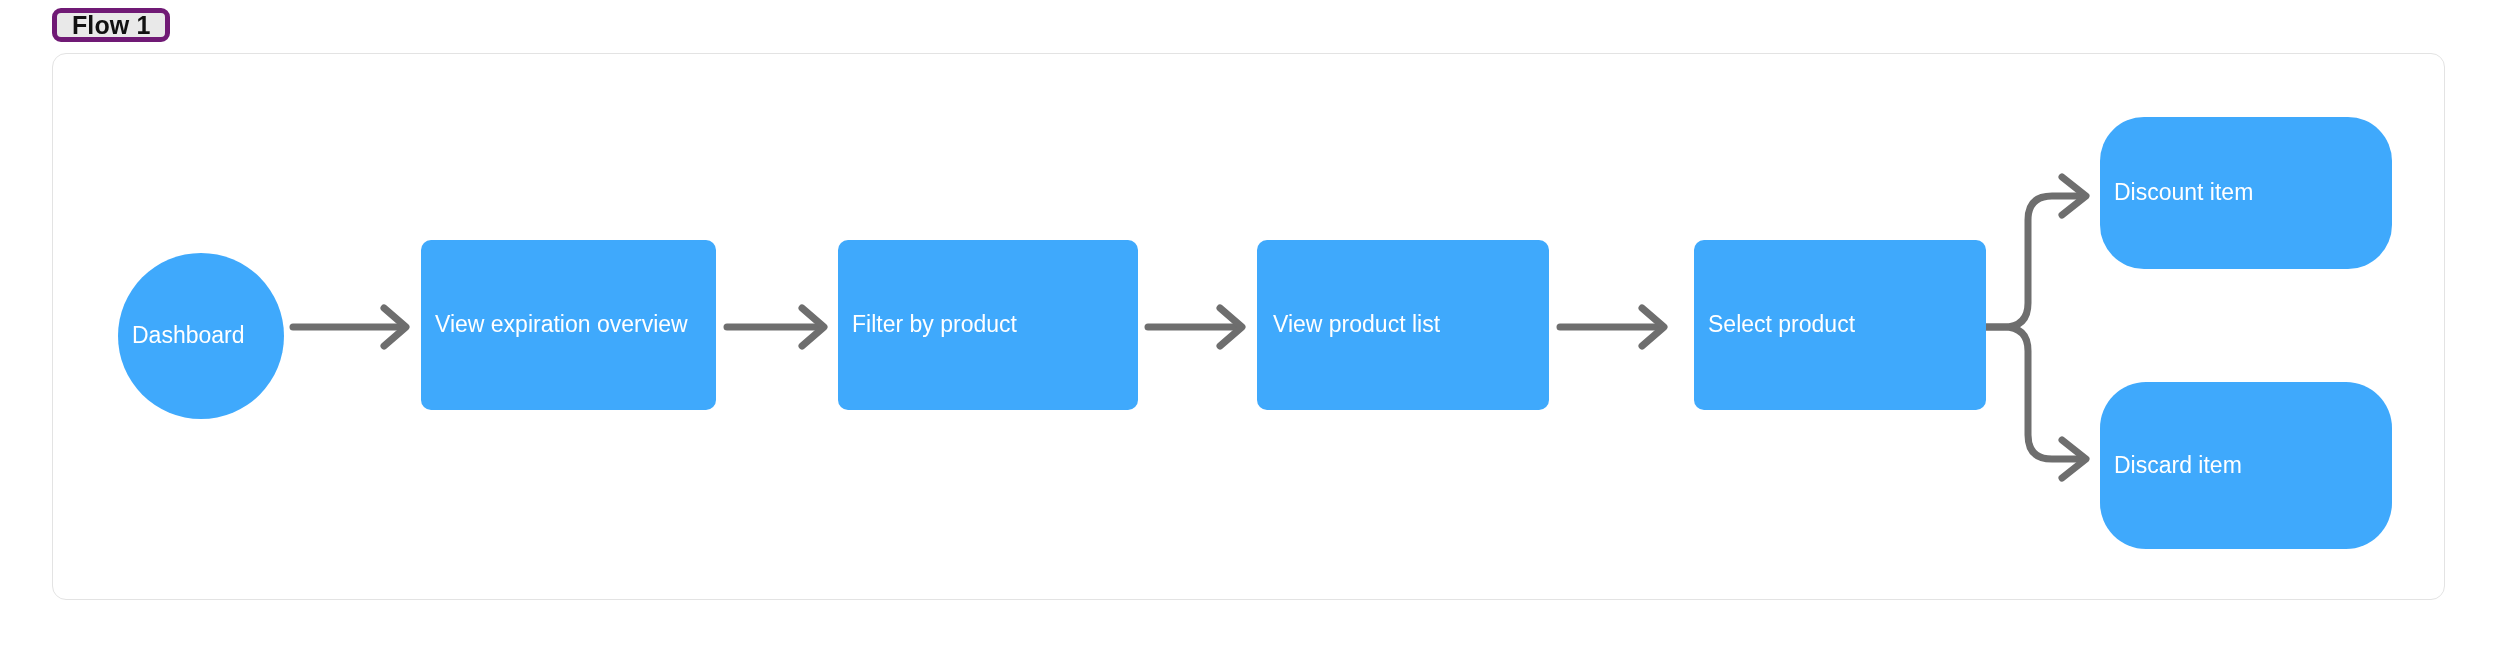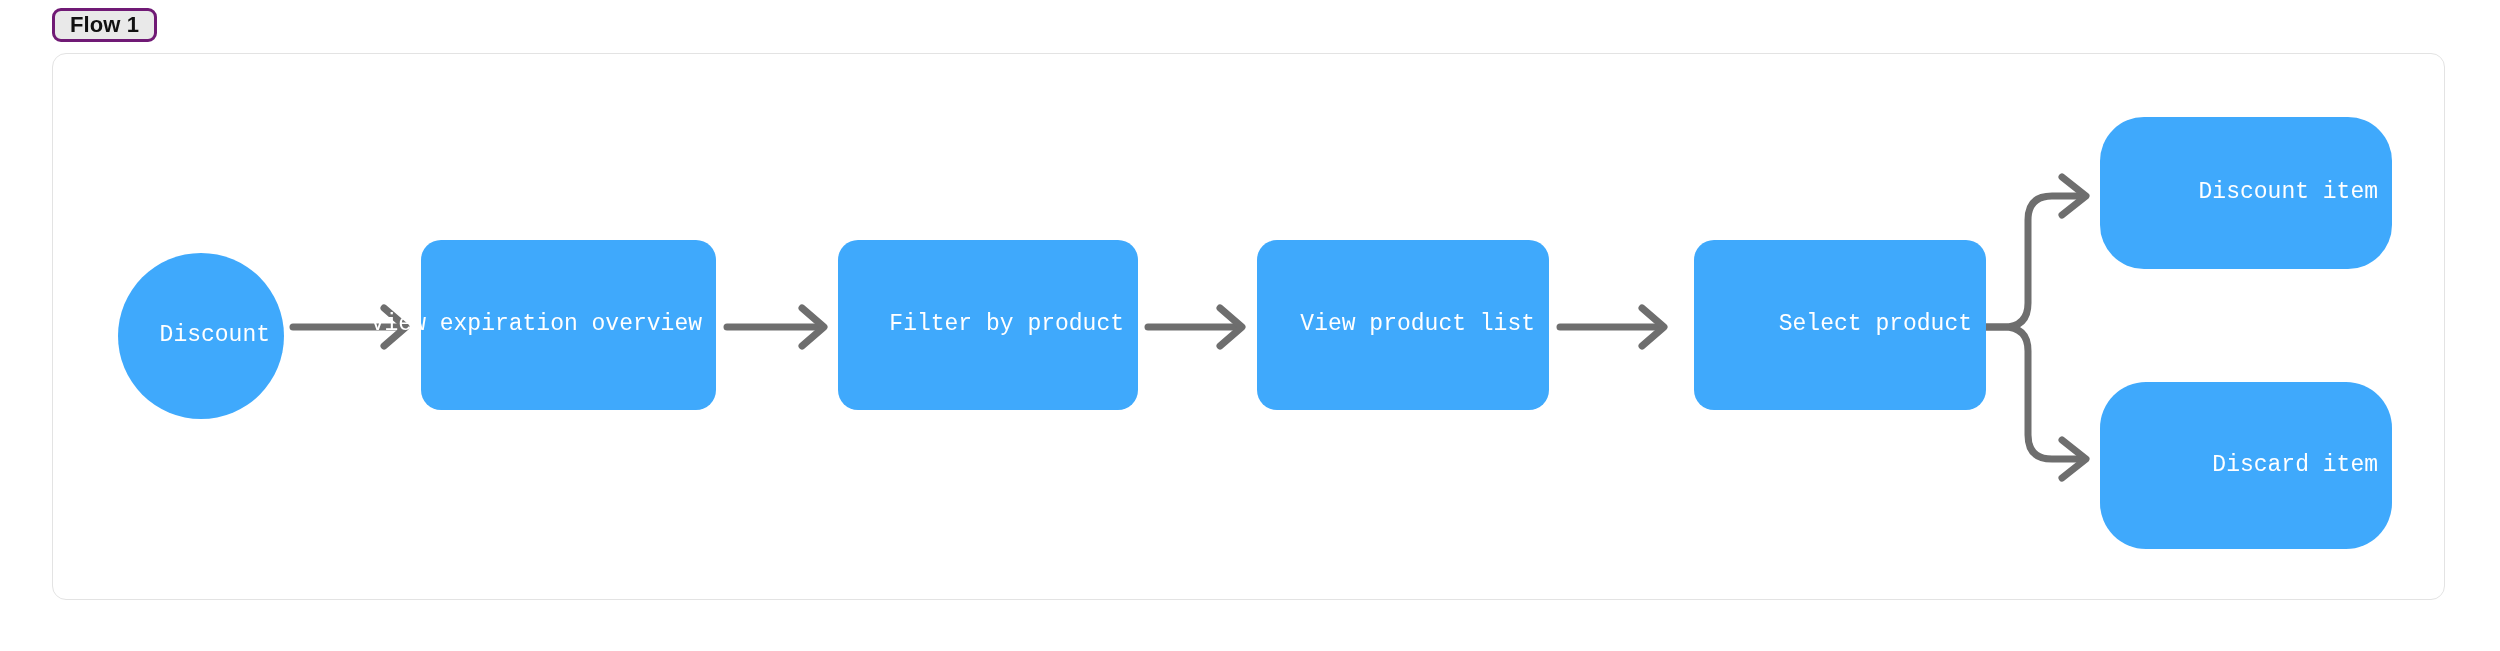--- a/index.html
+++ b/index.html
@@ -26,23 +26,23 @@
   .flow-tab {
     position: absolute;
     left: 52px;
     top: 8px;
     height: 34px;
     padding: 0 15px;
     display: flex;
     align-items: center;
     justify-content: center;
     background: #e9e9e9;
-    border: 3px solid #701a75;
+    border: 5px solid #701a75;
     border-radius: 9px;
-    font-size: 22px;
+    font-size: 25px;
     font-weight: 700;
     color: #111111;
     letter-spacing: 0.1px;
     box-sizing: border-box;
     white-space: nowrap;
   }
 
   
   .canvas-panel {
     position: absolute;
@@ -78,38 +78,37 @@
     stroke-width: 7;
     stroke-linecap: round;
     stroke-linejoin: round;
   }
 
   
   .node {
     position: absolute;
     display: flex;
     align-items: center;
-    justify-content: flex-end;
+    justify-content: flex-start;
     background: #3fa9fc;
     color: #ffffff;
     font-size: 23px;
     font-weight: 400;
     text-align: center;
     box-sizing: border-box;
     padding: 0 14px;
     line-height: 1.2;
     white-space: nowrap;
     user-select: none;
-    font-family: Liberation Mono, monospace;
   }
   .node.shape-circle {
     border-radius: 50%;
   }
   .node.shape-rounded {
-    border-radius: 20px;
+    border-radius: 10px;
   }
 </style>
 </head>
 <body>
 
 <div id="app">
 
   <div class="flow-tab">
     <span>Flow 1</span>
   </div>
@@ -143,21 +142,21 @@
       <path class="edge-head" d="M 2062 177 L 2086 196 L 2062 215"></path>
     </g>
 
     <g>
       <path class="edge-path" d="M 1972 327 L 2004 327 Q 2028 327 2028 351 L 2028 435 Q 2028 459 2052 459 L 2084 459"></path>
       <path class="edge-head" d="M 2062 440 L 2086 459 L 2062 478"></path>
     </g>
   </svg>
 
   <div class="node shape-circle" style="left:118px; top:253px; width:166px; height:166px;">
-    <span>Discount</span>
+    <span>Dashboard</span>
   </div>
 
   <div class="node shape-rounded" style="left:421px; top:240px; width:295px; height:170px;">
     <span>View expiration overview</span>
   </div>
 
   <div class="node shape-rounded" style="left:838px; top:240px; width:300px; height:170px;">
     <span>Filter by product</span>
   </div>
 

